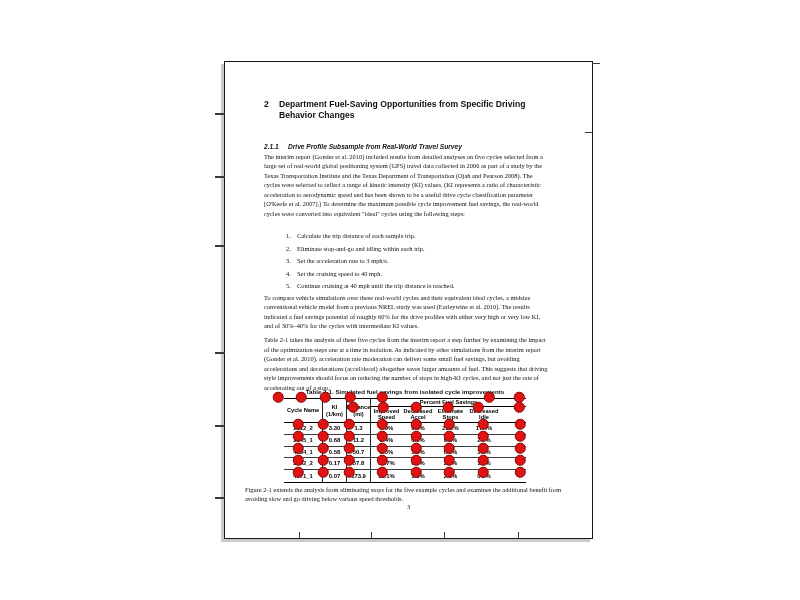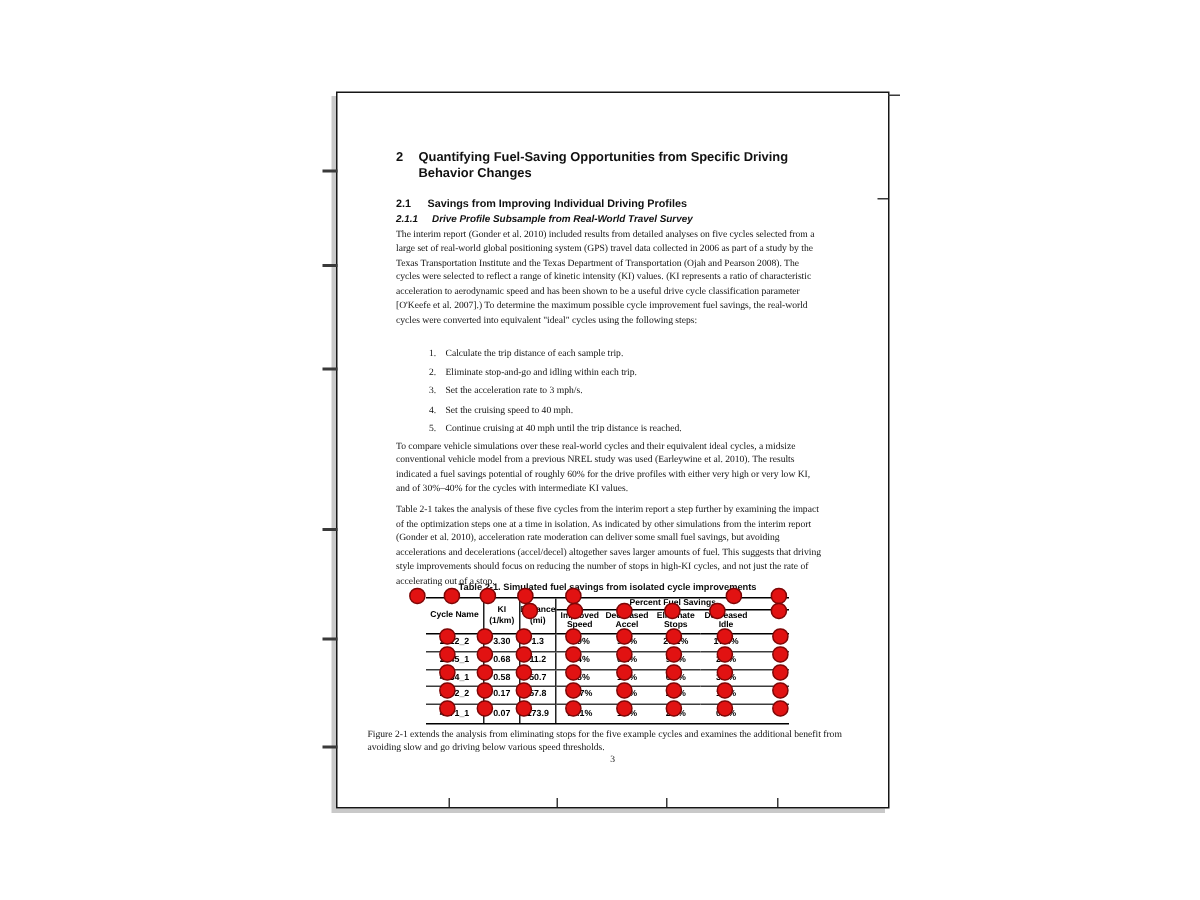--- a/index.html
+++ b/index.html
@@ -59,27 +59,23 @@
           transform:translate(-50%,-50%);}
 </style>
 </head>
 <body>
 
 <div class="canvas">
   <div class="page">
 
     <div class="h1">
       <span class="num">2</span>
-      <span>Quantifying Fuel-Saving Opportunities from Specific Driving Behavior Changes</span>
-    </div>
-
-    <div class="h2">
-      <span class="num">2.1</span>
-      <span>Savings from Improving Individual Driving Profiles</span>
-    </div>
+      <span>Department Fuel-Saving Opportunities from Specific Driving Behavior Changes</span>
+    </div>
+
 
     <div class="h3">
       <span class="num">2.1.1</span>
       <span>Drive Profile Subsample from Real-World Travel Survey</span>
     </div>
 
     <p class="para p1">The interim report (Gonder et al. 2010) included results from detailed analyses on five cycles selected from a large set of real-world global positioning system (GPS) travel data collected in 2006 as part of a study by the Texas Transportation Institute and the Texas Department of Transportation (Ojah and Pearson 2008). The cycles were selected to reflect a range of kinetic intensity (KI) values. (KI represents a ratio of characteristic acceleration to aerodynamic speed and has been shown to be a useful drive cycle classification parameter [O'Keefe et al. 2007].) To determine the maximum possible cycle improvement fuel savings, the real-world cycles were converted into equivalent "ideal" cycles using the following steps:</p>
 
     <div class="steps">
         <div class="step">

